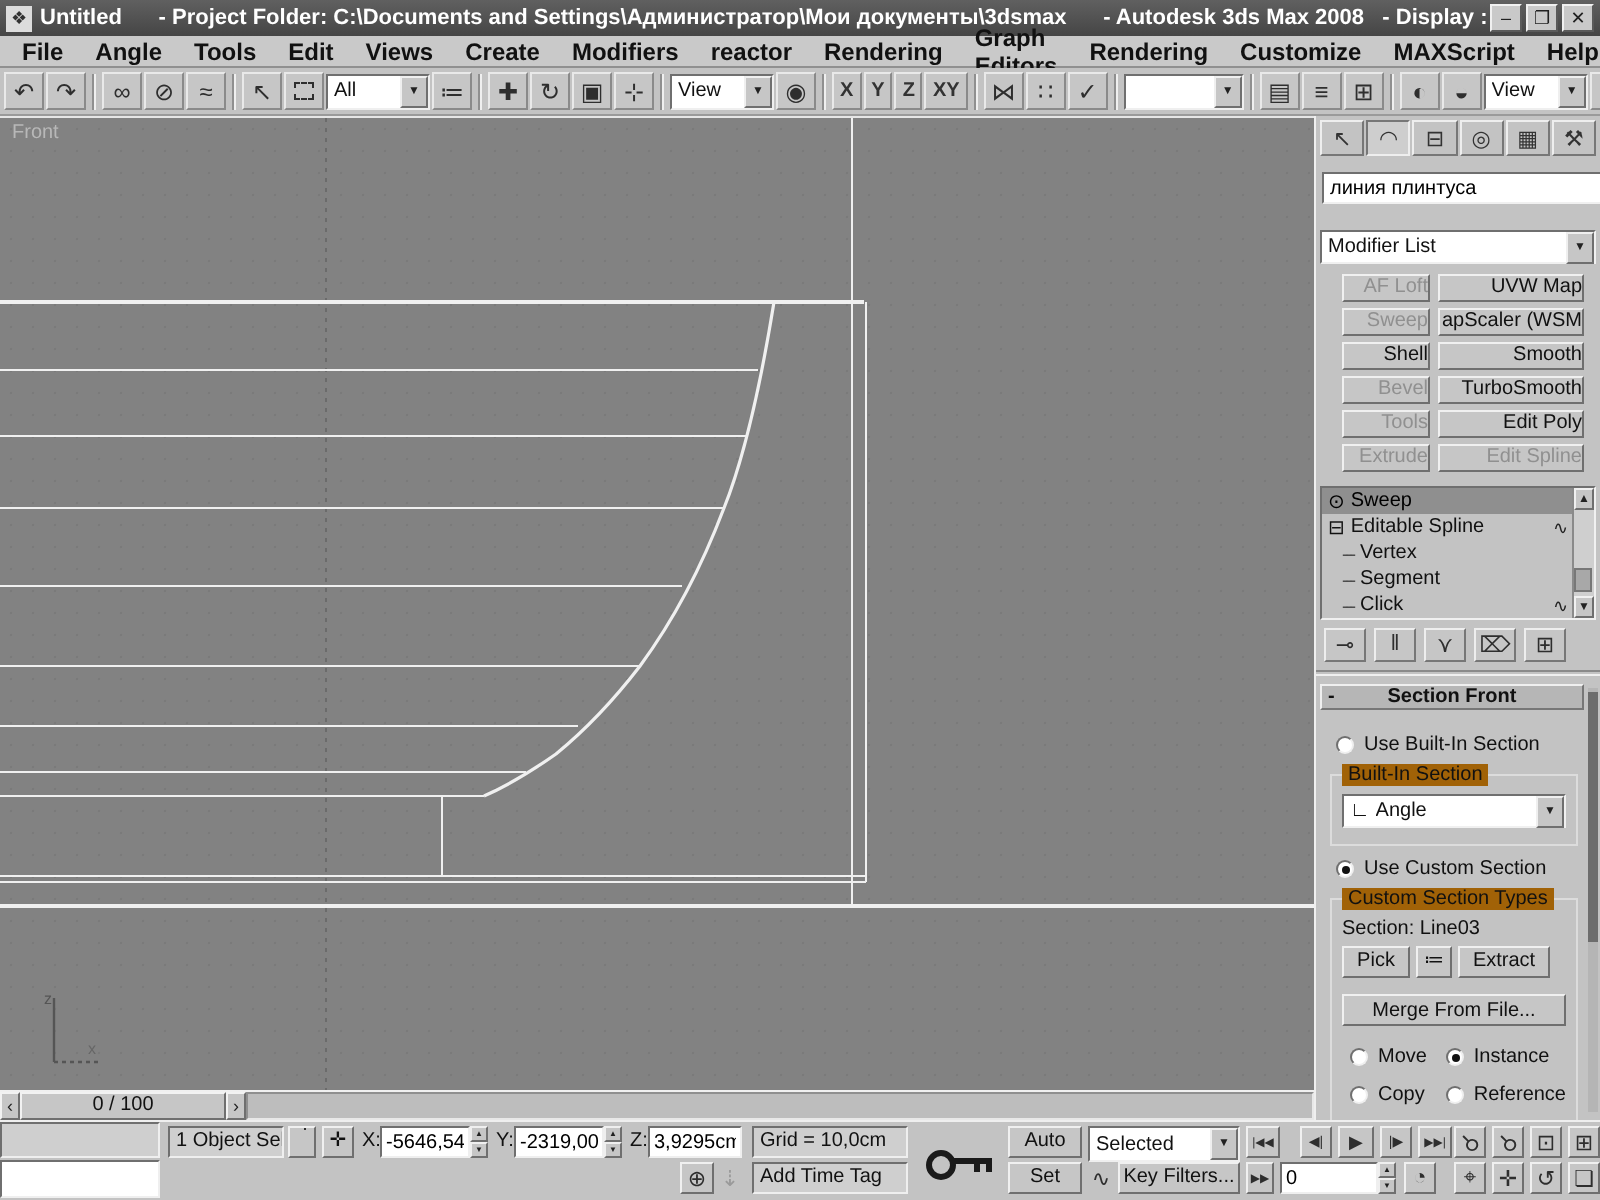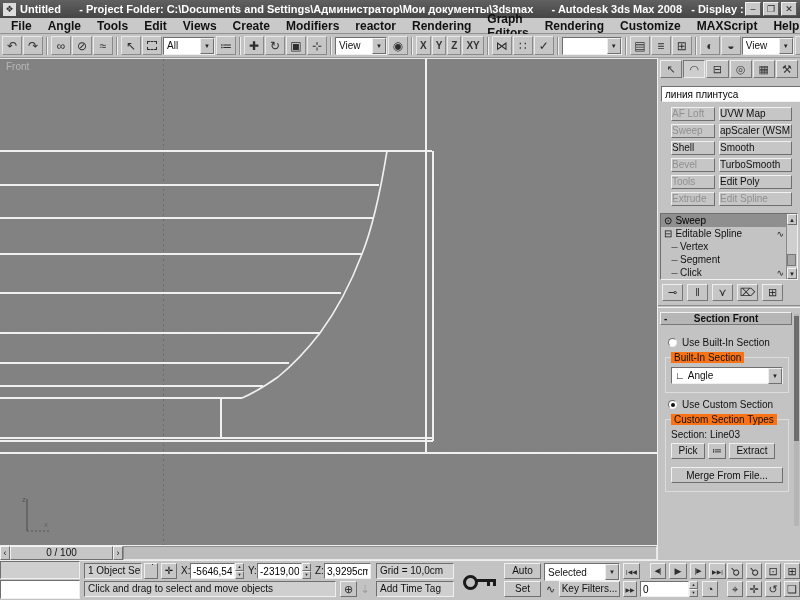--- a/index.html
+++ b/index.html
@@ -42,25 +42,25 @@
   .timeslider { position:absolute; left:0; top:545px; width:657px; height:15px; background:#bdbdbd; border-top:1px solid #f0f0f0; display:flex; align-items:stretch; }
   .tsbtn { width:10px; font-size:9px; line-height:12px; text-align:center; color:#222; }
   .tshandle { width:103px; font-size:10px; text-align:center; line-height:12px; }
   .tstrack { flex:1; background:#bdbdbd; border:1px solid; border-color:#8f8f8f #e8e8e8 #e8e8e8 #8f8f8f; }
 
   
   .cmdpanel { position:absolute; left:657px; top:58px; width:143px; height:502px; background:#c3c3c3; border-left:1px solid #efefef; }
   .ptabs { display:flex; padding:2px 2px 0 2px; gap:1px; height:22px; }
   .ptab { flex:1; height:18px; display:flex; align-items:center; justify-content:center; font-size:11px; color:#333; border:1px solid; border-color:#eee #777 #777 #eee; background:#c3c3c3; }
   .ptab.active { border-color:#777 #eee #eee #777; background:#cecece; }
-  .namerow { display:flex; margin:6px 3px 0 3px; gap:3px; height:16px; }
+  .namerow { display:flex; margin:6px 3px 13px 3px; gap:3px; height:16px; }
   .namefield { flex:1; background:#fff; border:1px solid; border-color:#6f6f6f #f0f0f0 #f0f0f0 #6f6f6f; font-size:10px; padding:1px 3px; font-family:"Liberation Sans",sans-serif; }
   .modlist { display:flex; margin:5px 2px 0 2px; height:17px; background:#fff; border:1px solid; border-color:#6f6f6f #f0f0f0 #f0f0f0 #6f6f6f; font-size:10px; align-items:center; padding-left:3px; }
   .mgrid { display:grid; grid-template-columns:44px 1fr; gap:3px 4px; padding:5px 8px 0 13px; }
-  .mbtn { height:14px; font-size:10px; text-align:left; line-height:12px; overflow:hidden; white-space:nowrap; border:1px solid; border-color:#f0f0f0 #6f6f6f #6f6f6f #f0f0f0; background:#c6c6c6; }
+  .mbtn { height:14px; font-size:10px; text-align:right; line-height:12px; overflow:hidden; white-space:nowrap; border:1px solid; border-color:#f0f0f0 #6f6f6f #6f6f6f #f0f0f0; background:#c6c6c6; }
   .mbtn.dis { color:#909090; }
   .stack { position:relative; margin:7px 2px 0 2px; height:67px; background:#c3c3c3; border:1px solid; border-color:#6f6f6f #f0f0f0 #f0f0f0 #6f6f6f; overflow:hidden; }
   .srow { height:13px; font-size:10px; display:flex; align-items:center; padding-left:3px; gap:3px; white-space:nowrap; }
   .srow.sel { background:#8f8f8f; color:#000; }
   .srow .tree { color:#444; font-size:9px; letter-spacing:-1px; }
   .srow .wave { margin-left:auto; margin-right:13px; font-size:9px; color:#222; }
   .sscroll { position:absolute; right:0; top:0; width:11px; height:100%; background:#cfcfcf; border-left:1px solid #8a8a8a; }
   .sarr { height:11px; font-size:6px; text-align:center; line-height:10px; background:#c6c6c6; border:1px solid; border-color:#f0f0f0 #6f6f6f #6f6f6f #f0f0f0; color:#222; }
   .sarr.dn { position:absolute; bottom:0; width:100%; }
   .sthumb { position:absolute; right:1px; top:40px; width:9px; height:12px; background:#a8a8a8; border:1px solid #777; }
@@ -70,21 +70,21 @@
   .rollarea { position:relative; padding:4px 8px 0 2px; }
   .pscroll { position:absolute; right:1px; top:6px; width:5px; height:212px; background:#b5b5b5; }
   .pthumb { position:absolute; top:2px; width:5px; height:125px; background:#6d6d6d; }
   .rhead { position:relative; height:13px; background:#b6b6b6; border:1px solid; border-color:#efefef #777 #777 #efefef; font-size:10px; font-weight:bold; text-align:center; line-height:11px; }
   .rhead .rmin { position:absolute; left:3px; top:0; font-weight:bold; }
   .rbody { padding:8px 2px 0 4px; font-size:10px; }
   .radio { display:flex; align-items:center; gap:5px; margin:4px 0 4px 4px; }
   .rdot { width:9px; height:9px; border-radius:50%; background:#fff; border:1px solid; border-color:#6f6f6f #efefef #efefef #6f6f6f; position:relative; flex:none; }
   .rdot.on::after { content:""; position:absolute; left:2px; top:2px; width:4px; height:4px; border-radius:50%; background:#111; }
   .grp { position:relative; border:1px groove #dcdcdc; margin:9px 1px 6px 1px; padding:9px 5px 8px 5px; }
-  .glabel { position:absolute; top:-6px; left:5px; background:#f97316; padding:0 3px; font-size:10px; }
+  .glabel { position:absolute; top:-6px; left:5px; background:#a16207; padding:0 3px; font-size:10px; }
   .gdd { display:flex; height:17px; background:#fff; border:1px solid; border-color:#6f6f6f #f0f0f0 #f0f0f0 #6f6f6f; align-items:center; padding-left:3px; font-size:10px; width:112px; }
   .pickrow { display:flex; gap:3px; margin-top:3px; height:16px; }
   .pbtn { font-size:10px; text-align:center; line-height:14px; border:1px solid; border-color:#f0f0f0 #6f6f6f #6f6f6f #f0f0f0; background:#c6c6c6; }
   .radgrid { display:grid; grid-template-columns:1fr 1fr; margin-top:6px; }
 
   
   .statusbar { position:absolute; left:0; top:560px; width:800px; height:40px; background:#c3c3c3; border-top:1px solid #efefef; }
   .abs { position:absolute; }
   .sfield { background:#cfcfcf; border:1px solid; border-color:#6f6f6f #efefef #efefef #6f6f6f; font-size:10px; padding:1px 3px; overflow:hidden; white-space:nowrap; }
   .wfield { background:#fff; border:1px solid; border-color:#6f6f6f #efefef #efefef #6f6f6f; font-size:10px; padding:1px 2px; overflow:hidden; white-space:nowrap; font-family:"Liberation Sans",sans-serif; }
@@ -237,20 +237,24 @@
       <span class="ptab active">◠</span>
       <span class="ptab">⊟</span>
       <span class="ptab">◎</span>
       <span class="ptab">▦</span>
       <span class="ptab">⚒</span>
     </div>
     <div class="namerow">
       <input class="namefield" value="линия плинтуса" style="">
 
     </div>
+    <div class="modlist">
+      <span class="ddt">Modifier List</span>
+      <span class="dda">▼</span>
+    </div>
     <div class="mgrid">
       <div class="mbtn dis">AF Loft</div>
       <div class="mbtn">UVW Map</div>
       <div class="mbtn dis">Sweep</div>
       <div class="mbtn">apScaler (WSM</div>
       <div class="mbtn">Shell</div>
       <div class="mbtn">Smooth</div>
       <div class="mbtn dis">Bevel</div>
       <div class="mbtn">TurboSmooth</div>
       <div class="mbtn dis">Tools</div>
@@ -320,20 +324,38 @@
         </div>
         <div class="grp">
           <span class="glabel">Custom Section Types</span>
           <div>Section: Line03</div>
           <div class="pickrow">
             <span class="pbtn" style="width:34px">Pick</span>
             <span class="pbtn" style="width:18px">≔</span>
             <span class="pbtn" style="width:46px">Extract</span>
           </div>
           <div class="pbtn" style="margin-top:8px;height:16px;line-height:15px">Merge From File...</div>
+          <div class="radgrid">
+            <div class="radio">
+              <span class="rdot"></span>
+              <span>Move</span>
+            </div>
+            <div class="radio">
+              <span class="rdot on"></span>
+              <span>Instance</span>
+            </div>
+            <div class="radio">
+              <span class="rdot"></span>
+              <span>Copy</span>
+            </div>
+            <div class="radio">
+              <span class="rdot"></span>
+              <span>Reference</span>
+            </div>
+          </div>
         </div>
       </div>
       <div class="pscroll">
           <div class="pthumb"></div>
         </div>
     </div>
   </div>
 
   <div class="statusbar">
     <div class="abs sfield" style="left:0;top:1;width:80px;height:18px;background:#cfcfcf"></div>
@@ -352,21 +374,20 @@
     <span class="abs coordlab" style="left:248px;top:2px">Y:</span>
     <input class="abs wfield" style="left: 257px; top: 2px; width: 45px; height: 16px;" value="-2319,0008">
     <span class="abs spin" style="left:302px;top:2px;height:16px">
         <span>▲</span>
         <span>▼</span>
       </span>
     <span class="abs coordlab" style="left:315px;top:2px">Z:</span>
     <input class="abs wfield" style="left: 324px; top: 2px; width: 47px; height: 16px;" value="3,9295cm">
 
     <div class="abs sfield" style="left:376px;top:2px;width:78px;height:16px">Grid = 10,0cm</div>
-    <div class="abs sfield" style="left:84px;top:20px;width:252px;height:16px">Click and drag to select and move objects</div>
     <span class="abs navb sbtn" style="left:340px;top:20px;width:17px;height:16px">⊕</span>
     <span class="abs navb dim" style="left:359px;top:20px;width:12px;height:16px">⇣</span>
     <div class="abs sfield" style="left:376px;top:20px;width:78px;height:16px">Add Time Tag</div>
 
     <span class="abs" style="left:462px;top:11px"><span class="bigkey"><span class="teeth"></span></span></span>
 
     <div class="abs sbtn" style="left:504px;top:2px;width:37px;height:16px;line-height:14px">Auto Key</div>
     <div class="abs sbtn" style="left:504px;top:20px;width:37px;height:16px;line-height:14px">Set Key</div>
 
     <div class="abs dd" style="left:544px;top:2px;width:76px">

